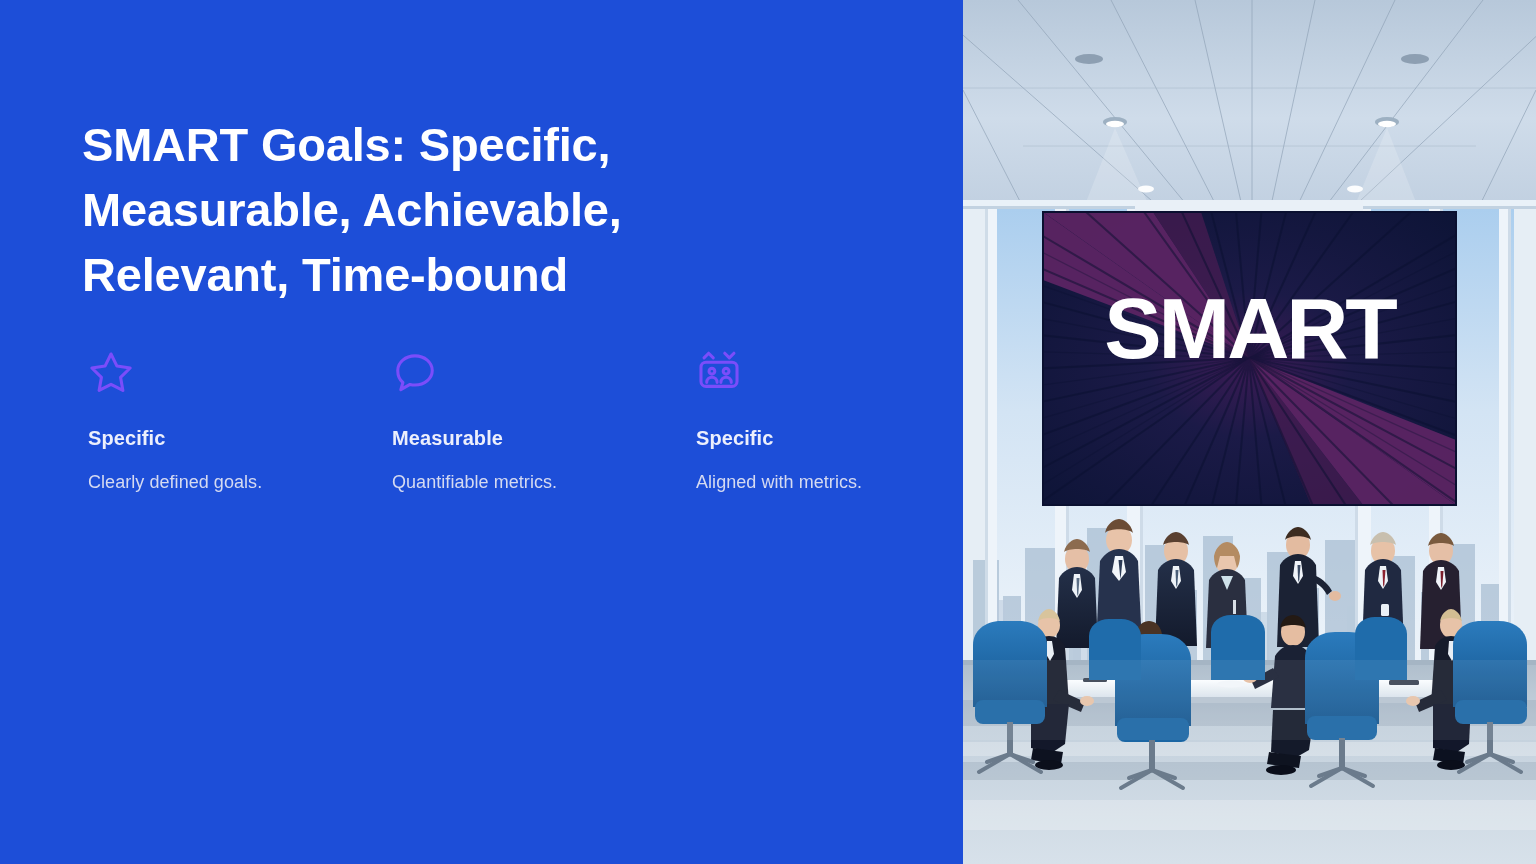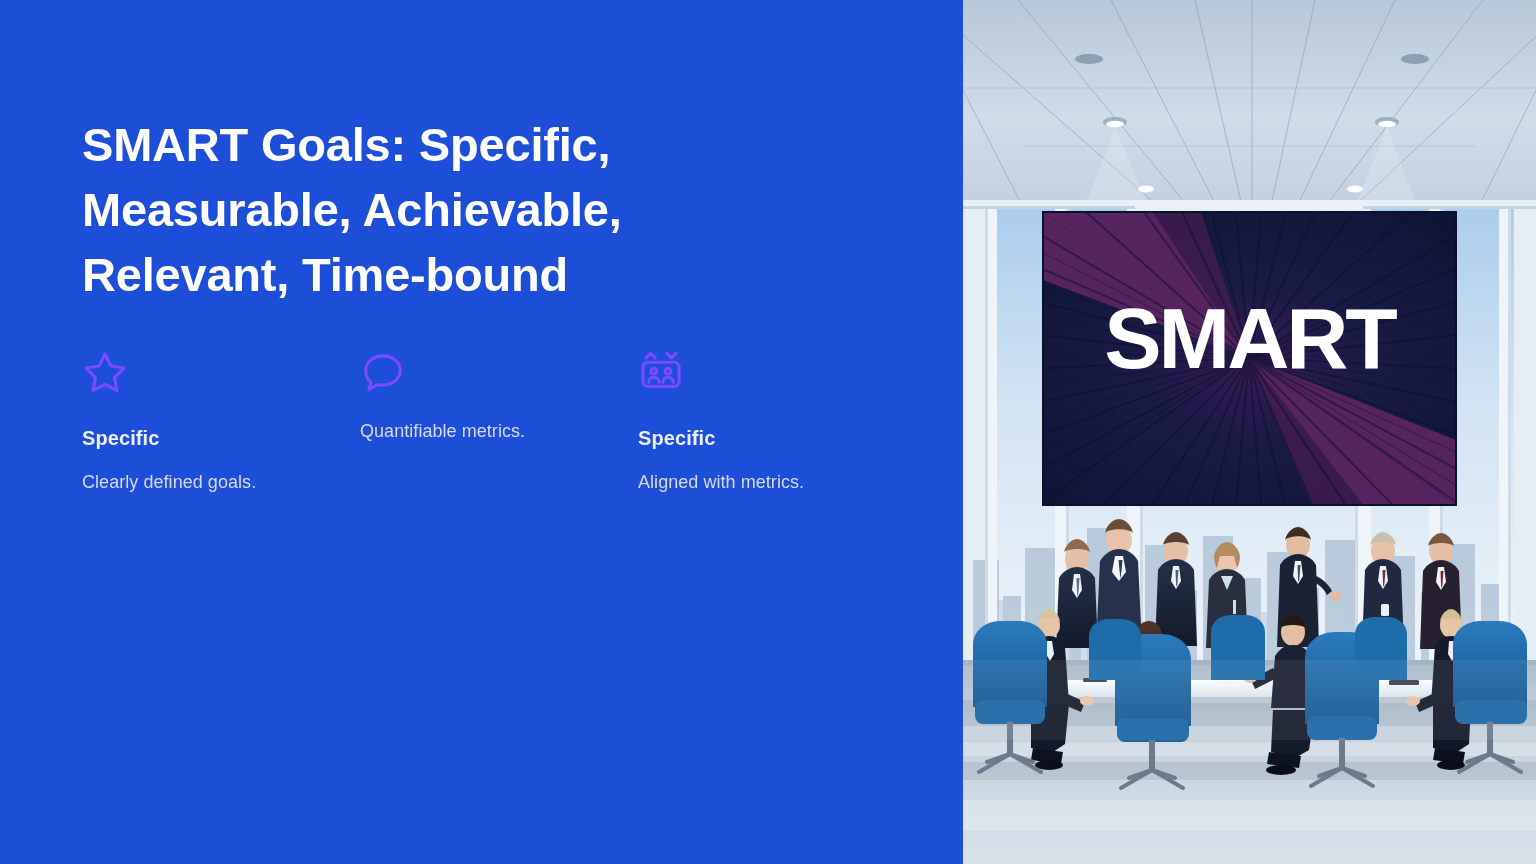--- a/index.html
+++ b/index.html
@@ -41,26 +41,27 @@
     margin: 0;
     font-size: 47px;
     line-height: 65px;
     font-weight: bold;
     color: #ffffff;
     letter-spacing: -0.2px;
   }
 
   .features-grid {
     position: absolute;
-    left: 82px;
+    left: 88px;
     top: 349px;
     width: 840px;
     display: grid;
     grid-template-columns: 278px 278px 278px;
     grid-auto-rows: 234px;
+    gap: 26px;
   }
 
   .feature {
     width: 250px;
   }
 
   .feature-icon {
     width: 46px;
     height: 50px;
     display: block;
@@ -103,21 +104,21 @@
     top: 0;
     width: 573px;
     height: 864px;
     display: block;
   }
 
   
   .billboard-word {
     position: absolute;
     left: 80px;
-    top: 295px;
+    top: 285px;
     width: 413px;
     text-align: center;
     font-size: 86px;
     line-height: 86px;
     font-weight: bold;
     color: #ffffff;
     letter-spacing: -3px;
     font-family: "Liberation Sans", sans-serif;
     pointer-events: none;
   }
@@ -144,20 +145,21 @@
       </div>
 
       <div class="feature">
         <span class="feature-icon">
           <svg viewBox="0 0 24 24" width="46" height="46" fill="none" stroke="#7b4dfa" stroke-width="1.6" stroke-linecap="round" stroke-linejoin="round">
             <path d="M21 11.2c0 4.2-4 7.6-9 7.6c-0.9 0-1.8-0.11-2.6-0.32
                      L4.6 21.2l1.1-3.7C4 16.1 3 13.8 3 11.2
                      C3 7 7 3.6 12 3.6s9 3.4 9 7.6z"></path>
           </svg>
         </span>
+        <div class="feature-title">Measurable</div>
         <div class="feature-desc">Quantifiable metrics.</div>
       </div>
 
 
       <div class="feature">
         <span class="feature-icon">
           <svg viewBox="0 0 24 24" width="46" height="46" fill="none" stroke="#7b4dfa" stroke-width="1.6" stroke-linecap="round" stroke-linejoin="round">
             <polyline points="4.2,4.6 6.6,2.2 9,4.6"></polyline>
             <polyline points="15,2.2 17.4,4.6 19.8,2.2"></polyline>
             <rect x="2.6" y="6.9" width="18.8" height="12.6" rx="2.6"></rect>

